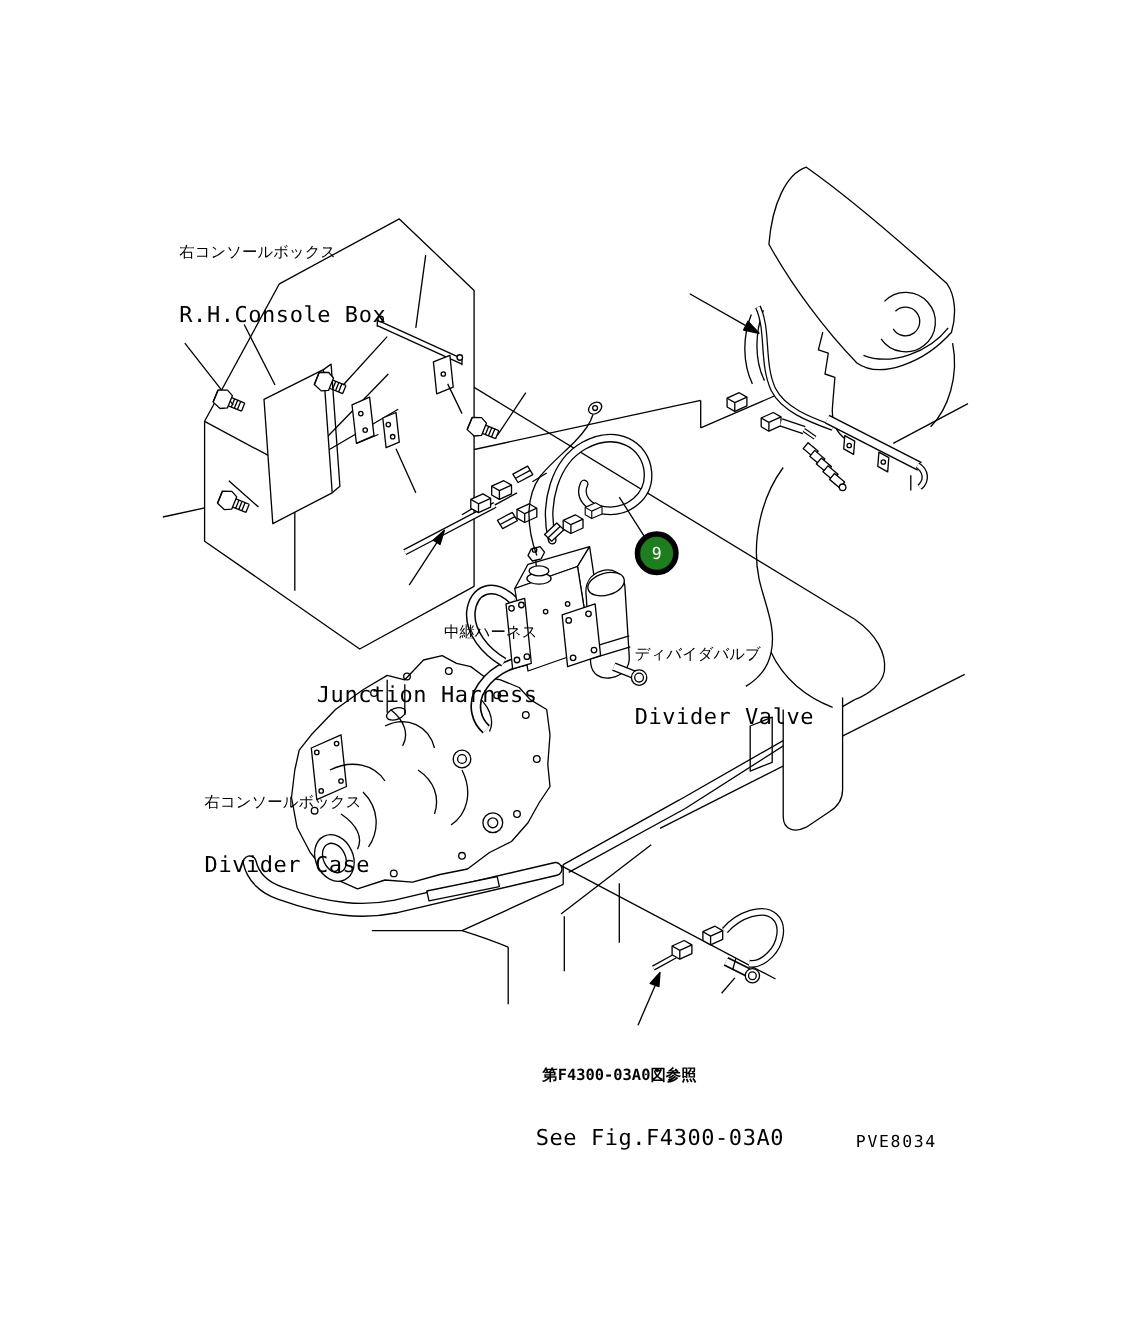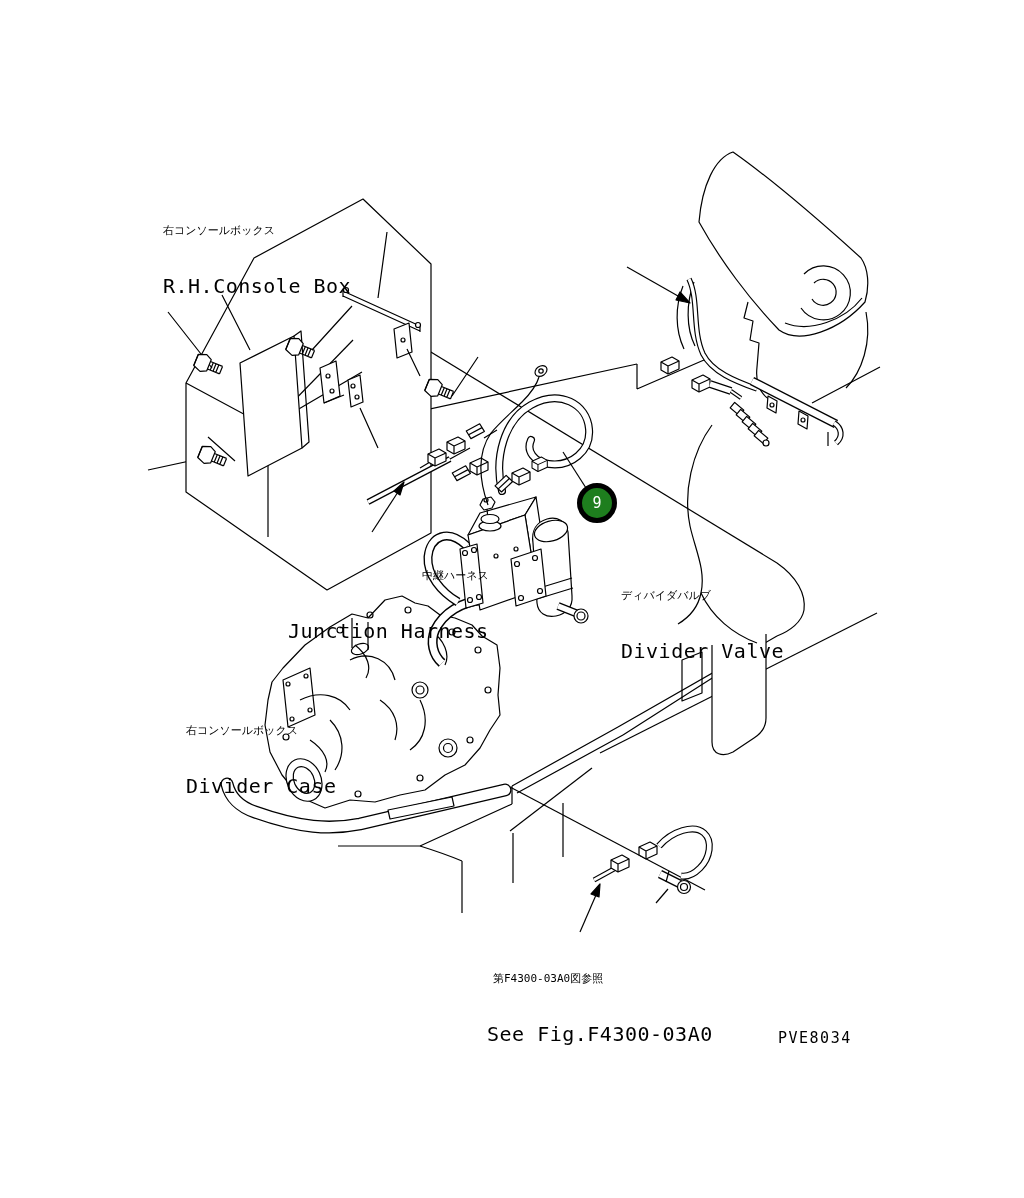--- a/index.html
+++ b/index.html
@@ -2,28 +2,28 @@
 <html><head>
 <meta charset="utf-8">
 <style>
   html,body { margin:0; padding:0; background:#ffffff; }
   .canvas {
     position:relative; width:1024px; height:1198px; background:#ffffff;
     font-family:"DejaVu Sans Mono", monospace; color:#000; overflow:hidden;
   }
   svg.art { position:absolute; left:0; top:0; }
   .lbl { position:absolute; white-space:pre; }
-  .lbl .jp { display:block; font-size:11px; line-height:17px; letter-spacing:0px; }
+  .lbl .jp { display:block; font-size:14px; line-height:17px; letter-spacing:0px; }
   .lbl .en { display:block; font-size:20px; line-height:18px; letter-spacing:0.5px; }
   .lbl-console  { left:163px; top:184px; }
   .lbl-engine   { left:552px; top:229px; } .lbl-engine .jp { margin-left:10px; }
   .lbl-junction { left:288px; top:529px;text-align:right; } .lbl-junction .jp { margin-left:28px; }
-  .lbl-divider  { left:577px; top:549px;margin-left:44px; }
+  .lbl-divider  { left:577px; top:549px; }
   .lbl-transfer { left:186px; top:684px; }
-  .lbl-seefig   { left:487px; top:932px; } .lbl-seefig .jp { margin-left:6px; }
+  .lbl-seefig   { left:487px; top:932px; } .lbl-seefig .jp { margin-left:6px;font-weight:bold; }
   .lbl-code     { left:778px; top:1029px; font-size:15px; letter-spacing:1.5px; }
   .balloon {
     position:absolute; left:577px; top:483px; width:40px; height:40px;
     border-radius:50%; background:#1e7e1e; border:5px solid #000; box-sizing:border-box;
     color:#fff; display:flex; align-items:center; justify-content:center;
     font-size:15px; line-height:1; cursor:pointer;
   }
 </style>
 </head>
 <body>

